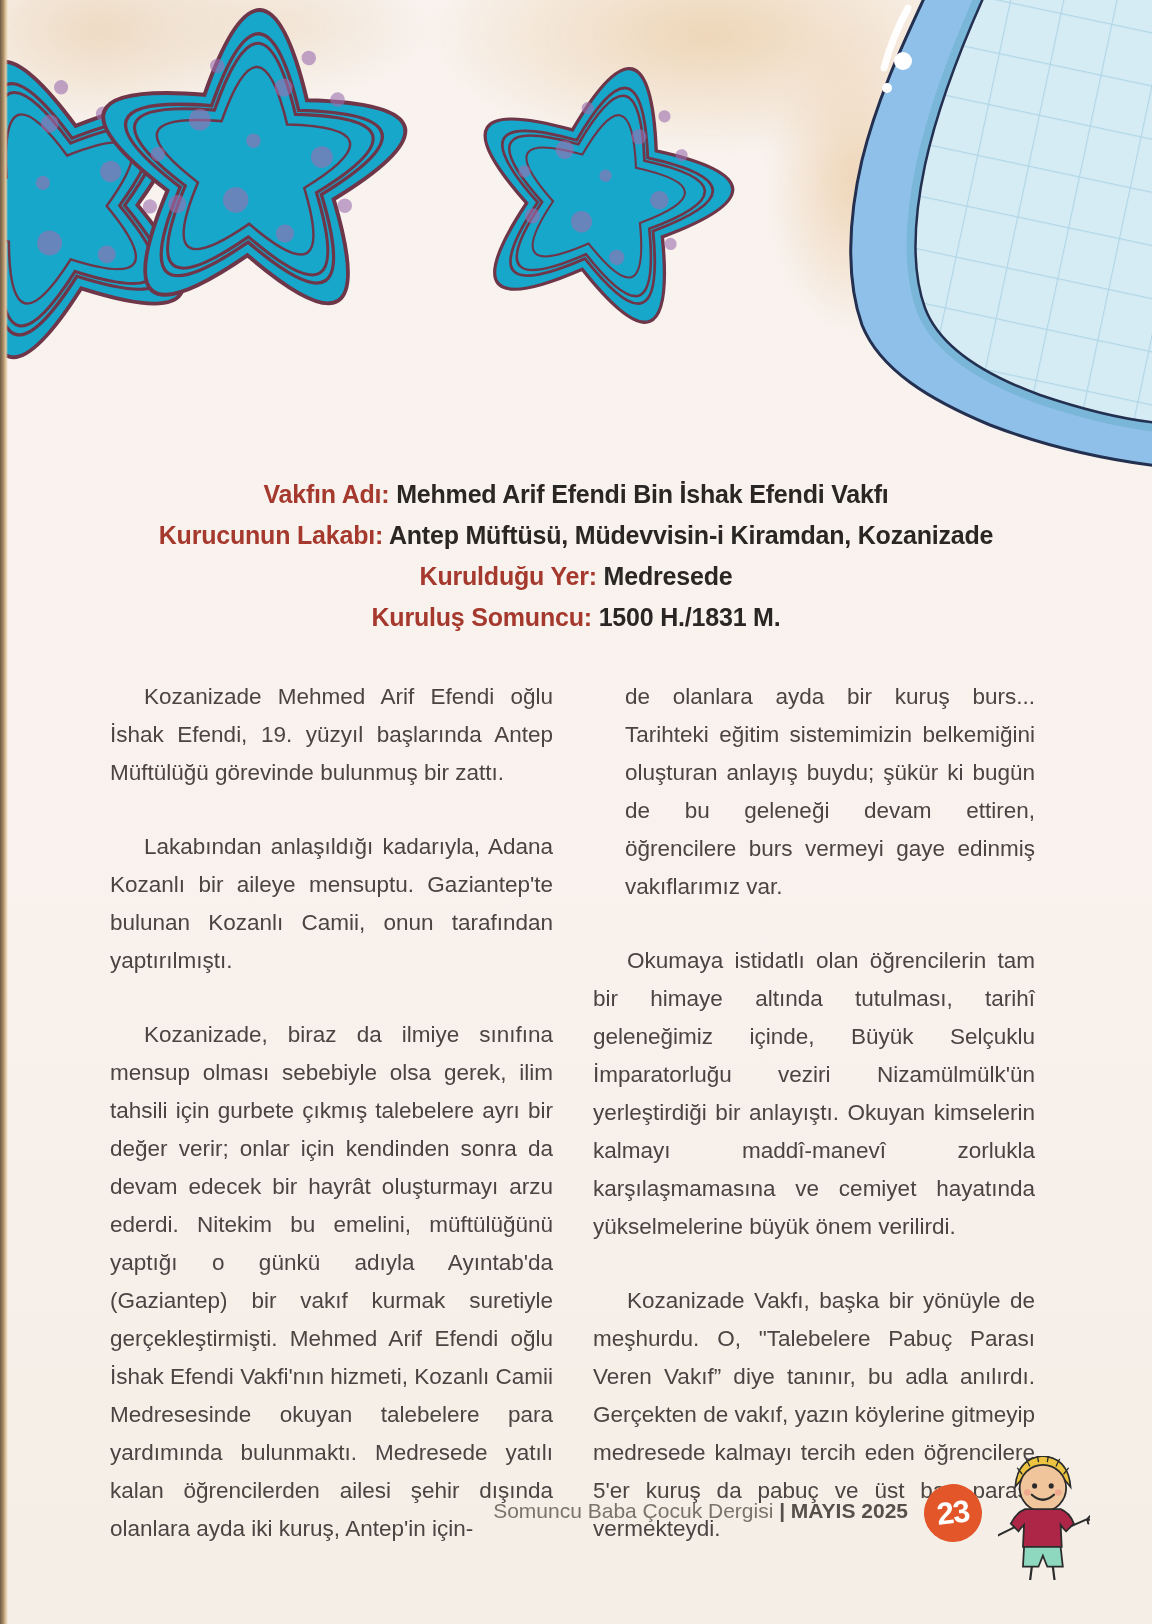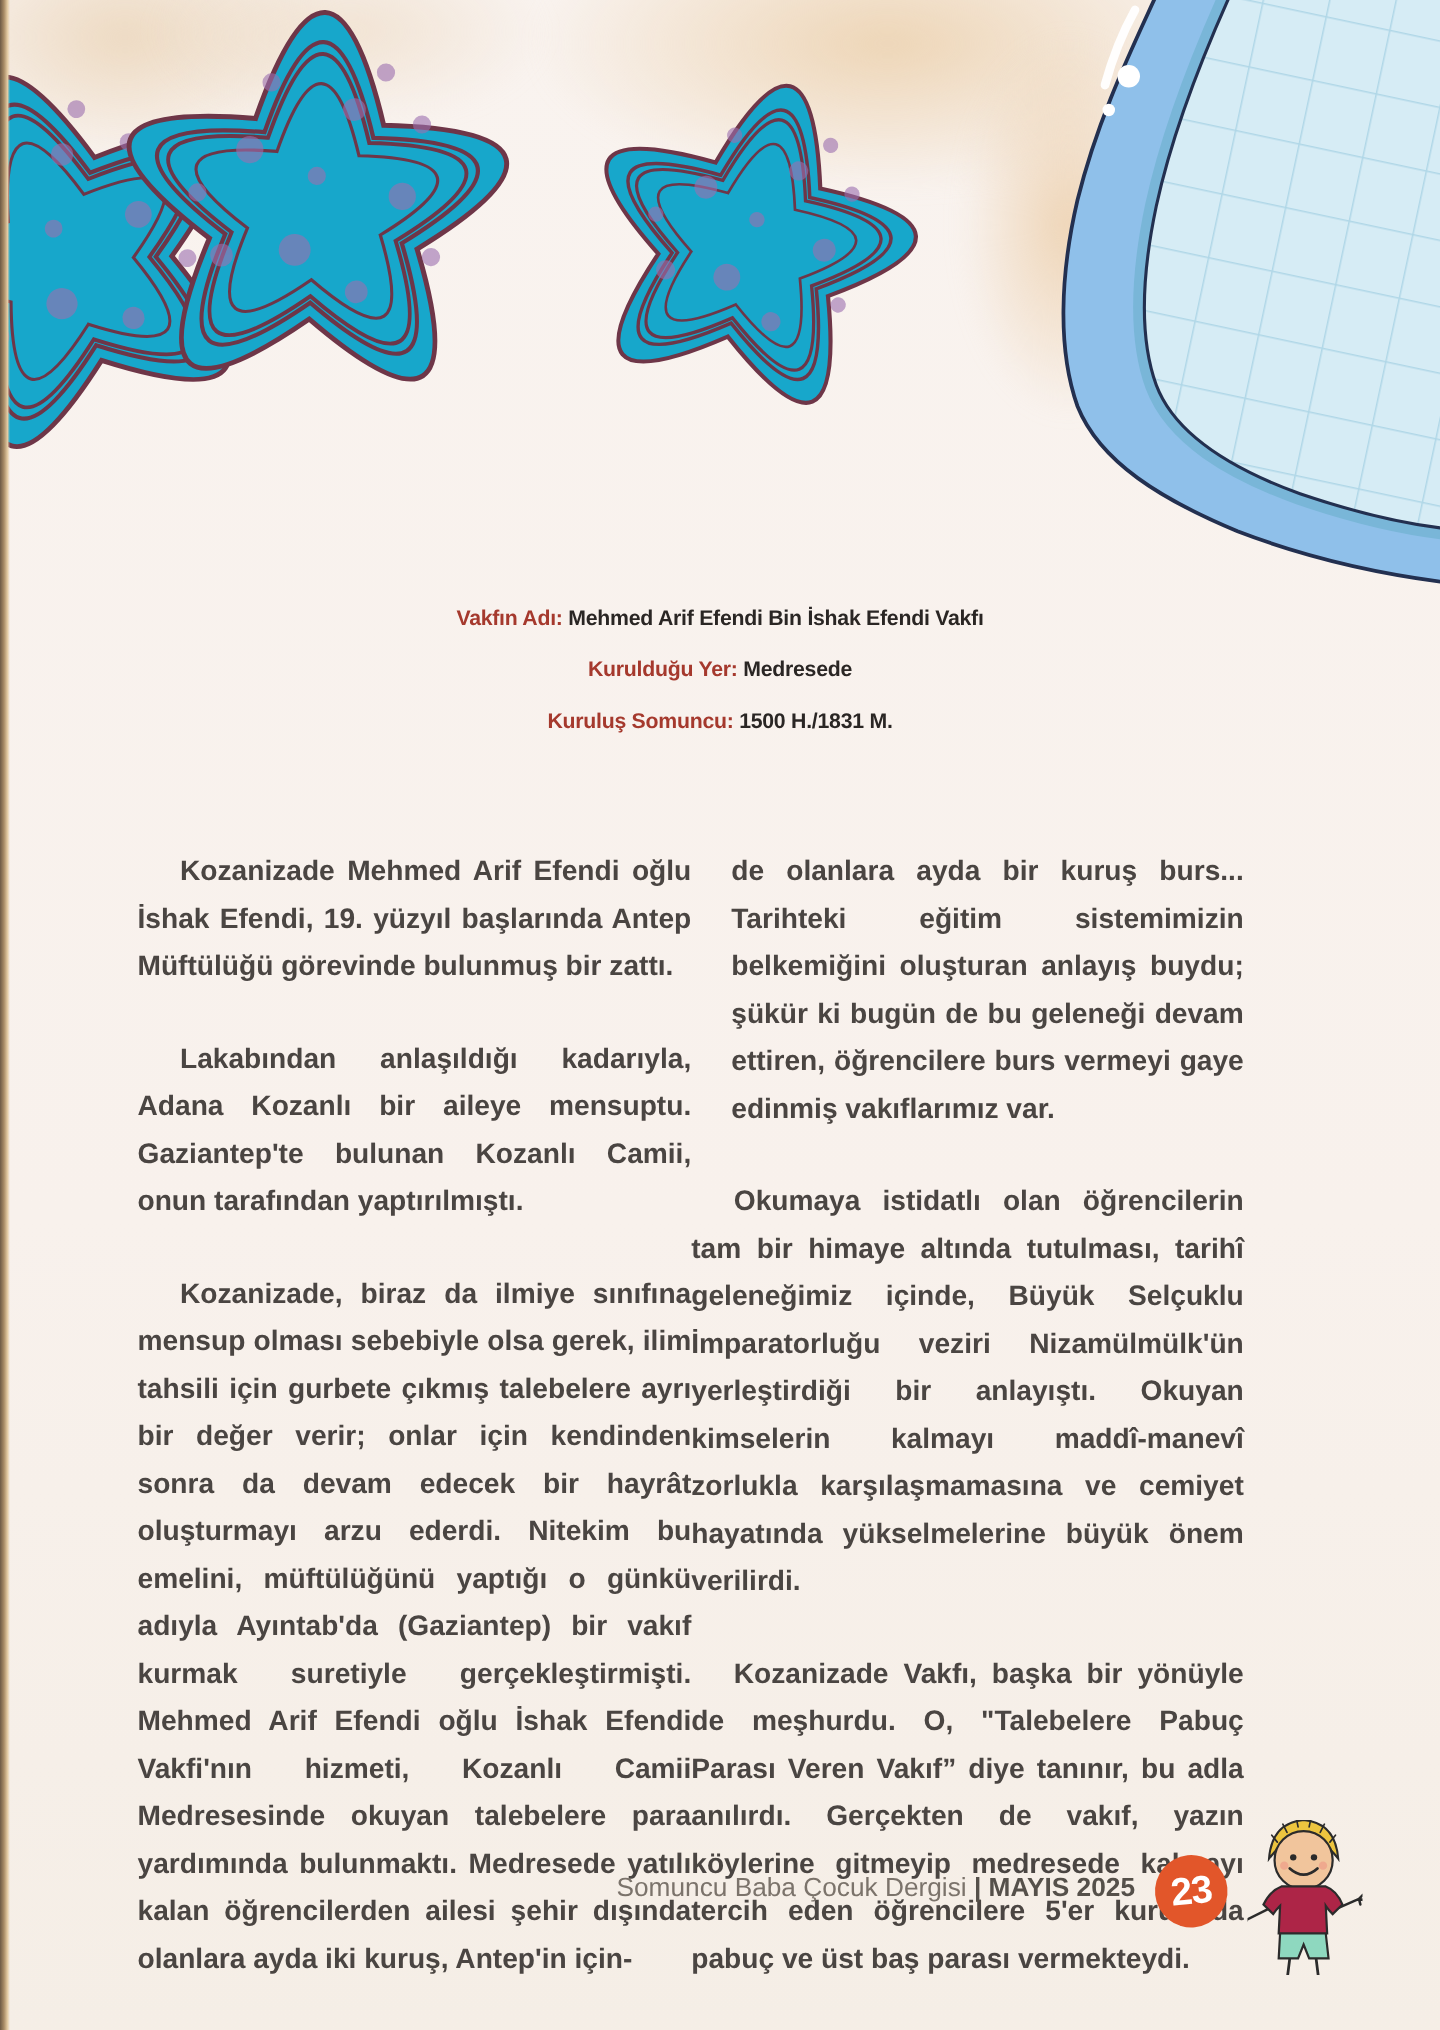--- a/index.html
+++ b/index.html
@@ -15,24 +15,24 @@
            background:radial-gradient(ellipse at center,rgba(233,209,178,.75),rgba(233,209,178,0) 70%);}
   .wash.w2{left:430px;top:-80px;width:560px;height:230px;
            background:radial-gradient(ellipse at center,rgba(236,210,176,.9),rgba(236,210,176,0) 72%);}
   .wash.w3{left:770px;top:30px;width:170px;height:300px;
            background:radial-gradient(ellipse at center,rgba(236,207,172,.85),rgba(236,207,172,0) 72%);}
   .wash.w4{left:120px;top:-50px;width:320px;height:150px;
            background:radial-gradient(ellipse at center,rgba(235,214,188,.55),rgba(235,214,188,0) 70%);}
   .decor{position:absolute;left:0;top:0;width:1152px;height:480px;}
   
   .meta{position:absolute;left:72px;right:72px;top:474px;text-align:center;}
-  .meta-line{font-weight:bold;font-size:17px;line-height:41px;letter-spacing:-0.2px;color:#2a2624;}
+  .meta-line{font-weight:bold;font-size:25px;line-height:41px;letter-spacing:-0.2px;color:#2a2624;}
   .meta-line .lbl{color:#a5392d;}
   
-  .cols{position:absolute;left:110px;top:678px;width:925px;display:flex;font-weight:bold;}
+  .cols{position:absolute;left:110px;top:678px;width:925px;display:flex;gap:40px;}
   .col{width:443px;}
   .col.right{width:442px;}
   .para{margin:0 0 36px 0;font-size:22.5px;line-height:38px;color:#4a4542;
         text-align:justify;text-indent:34px;}
   .para.no-indent{text-indent:0;margin-left:32px;}
   
   .footer{position:absolute;right:62px;bottom:44px;display:flex;align-items:center;gap:16px;}
   .credit{font-size:21px;color:#7b736b;white-space:nowrap;padding-bottom:14px;}
   .credit .issue{font-weight:bold;color:#55504a;}
   .pagenum{width:58px;height:58px;border-radius:50%;background:#e2562a;display:flex;
@@ -94,20 +94,21 @@
       <path d="M 908,8 C 898,26 890,46 884,68" stroke="#ffffff" stroke-width="7" stroke-linecap="round" fill="none" opacity="0.95"></path>
       <circle cx="903" cy="61" r="9" fill="#ffffff"></circle>
       <circle cx="887" cy="88" r="5" fill="#ffffff"></circle>
     </g>
   </svg>
 
   <div class="spine"></div>
 
   <div class="meta">
     <div class="meta-line"><span class="lbl">Vakfın Adı:</span><span> Mehmed Arif Efendi Bin İshak Efendi Vakfı</span></div>
+    <div class="meta-line"><span class="lbl">Kurucunun Lakabı:</span><span> Antep Müftüsü, Müdevvisin-i Kiramdan, Kozanizade</span></div>
     <div class="meta-line"><span class="lbl">Kurulduğu Yer:</span><span> Medresede</span></div>
     <div class="meta-line"><span class="lbl">Kuruluş Somuncu:</span><span> 1500 H./1831 M.</span></div>
   </div>
 
   <div class="cols">
     <div class="col left">
       <p class="para">Kozanizade Mehmed Arif Efendi oğlu İshak Efendi, 19. yüzyıl başlarında Antep Müftülüğü görevinde bulunmuş bir zattı.</p>
       <p class="para">Lakabından anlaşıldığı kadarıyla, Adana Kozanlı bir aileye mensuptu. Gaziantep'te bulunan Kozanlı Camii, onun tarafından yaptırılmıştı.</p>
       <p class="para">Kozanizade, biraz da ilmiye sınıfına mensup olması sebebiyle olsa gerek, ilim tahsili için gurbete çıkmış talebelere ayrı bir değer verir; onlar için kendinden sonra da devam edecek bir hayrât oluşturmayı arzu ederdi. Nitekim bu emelini, müftülüğünü yaptığı o günkü adıyla Ayıntab'da (Gaziantep) bir vakıf kurmak suretiyle gerçekleştirmişti. Mehmed Arif Efendi oğlu İshak Efendi Vakfi'nın hizmeti, Kozanlı Camii Medresesinde okuyan talebelere para yardımında bulunmaktı. Medresede yatılı kalan öğrencilerden ailesi şehir dışında olanlara ayda iki kuruş, Antep'in için-</p>
     </div>

